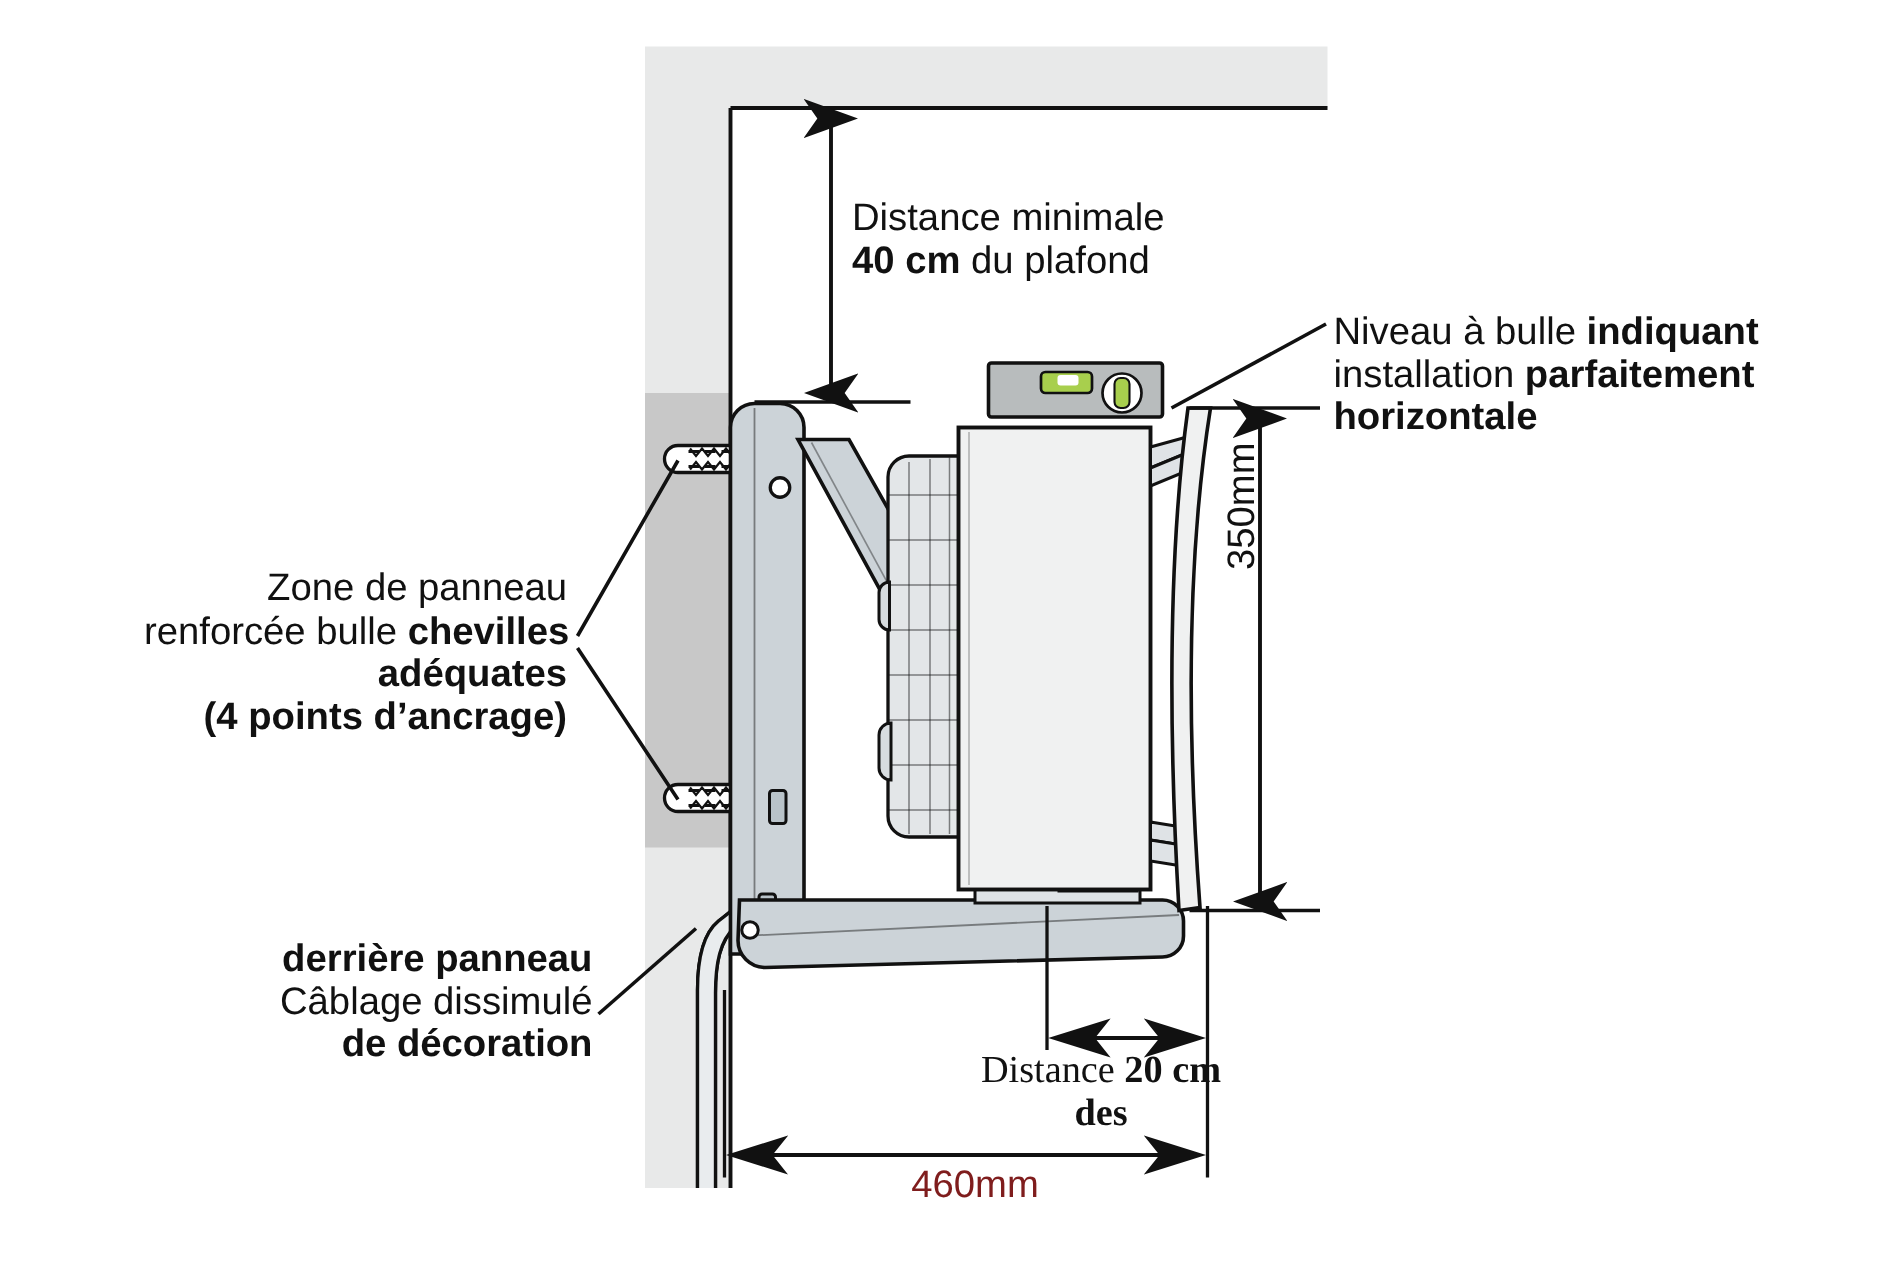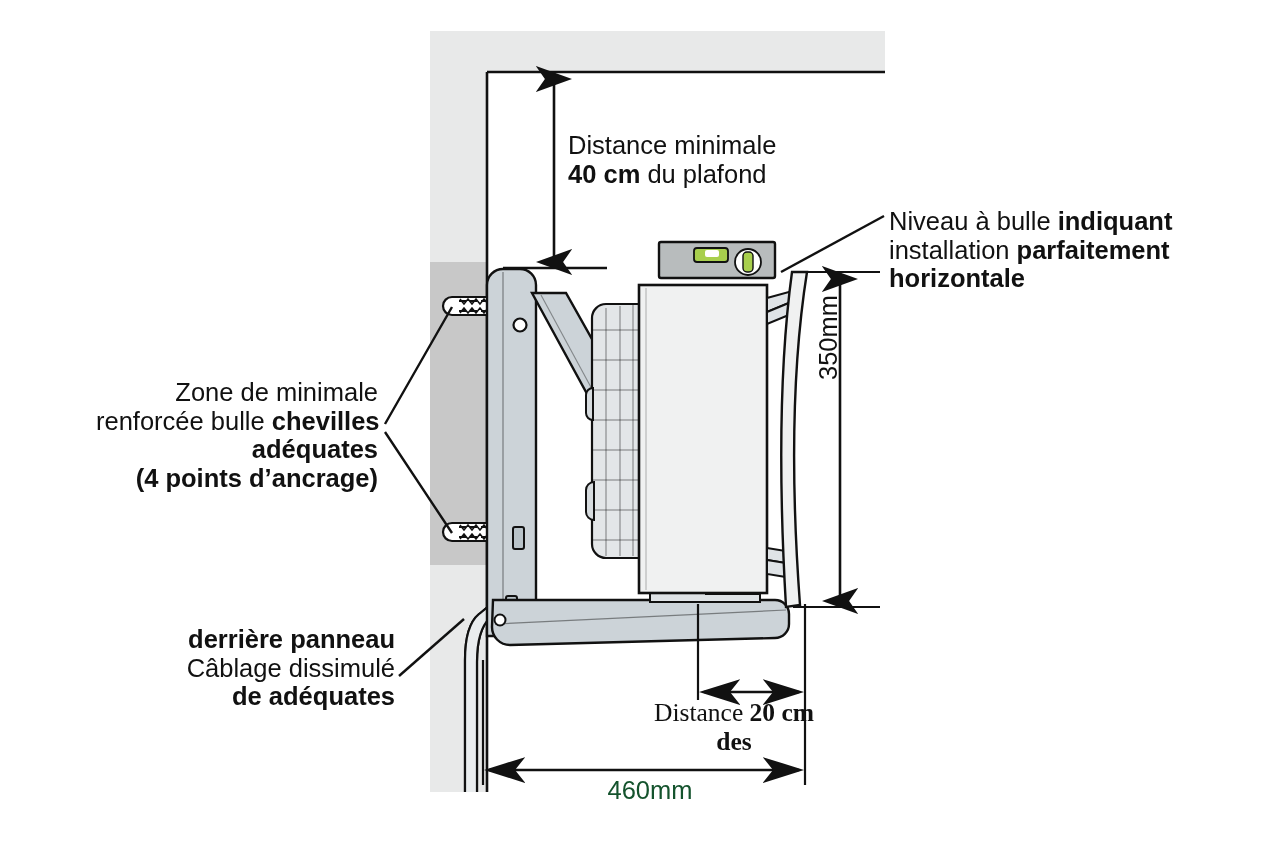--- a/index.html
+++ b/index.html
@@ -15,21 +15,21 @@
   .l-align{text-align:left;}
 
   #anno-ceiling{left:568px;top:131px;font-size:25.5px;text-align:left;}
   #anno-level{left:889px;top:207px;font-size:25.5px;text-align:left;}
   #anno-fixing{left:96px;top:378px;width:282px;font-size:25.5px;text-align:right;}
   #anno-cable{left:110px;top:625px;width:285px;font-size:25.5px;text-align:right;}
 
   #lbl-dist20{position:absolute;left:636px;top:699px;width:196px;font-size:25.5px;
               color:#111;line-height:1.12;text-align:center;font-family:Liberation Serif, serif;}
   #lbl-460{position:absolute;left:540px;top:776px;width:220px;font-size:25.5px;
-           color:#14532d;text-align:center;}
+           color:#7f1d1d;text-align:center;}
   #lbl-350{position:absolute;left:814px;top:380px;font-size:25.5px;color:#111;
            transform:rotate(-90deg);transform-origin:left top;white-space:nowrap;}
 </style>
 </head>
 <body>
 
 <div id="stage">
 
   <svg class="diagram" viewBox="0 0 1264 848">
     <defs>
@@ -173,30 +173,30 @@
     <span class="ln"><span class="b">40 cm</span><span> du plafond</span></span>
   </div>
 
   <div class="anno l-align" id="anno-level">
     <span class="ln"><span>Niveau à bulle </span><span class="b">indiquant</span></span>
     <span class="ln"><span>installation </span><span class="b">parfaitement</span></span>
     <span class="ln b">horizontale</span>
   </div>
 
   <div class="anno r-align" id="anno-fixing">
-    <span class="ln">Zone de minimale</span>
+    <span class="ln">Zone de panneau</span>
     <span class="ln"><span>renforcée bulle </span><span class="b">chevilles</span></span>
     <span class="ln b">adéquates</span>
     <span class="ln b">(4 points d’ancrage)</span>
   </div>
 
   <div class="anno r-align" id="anno-cable">
     <span class="ln b">derrière panneau</span>
     <span class="ln">Câblage dissimulé</span>
-    <span class="ln b">de adéquates</span>
+    <span class="ln b">de décoration</span>
   </div>
 
   <div id="lbl-dist20">
     <span class="ln">Distance</span>
     <span class="ln b">20 cm des</span>
   </div>
 
   <div id="lbl-460">460mm</div>
   <div id="lbl-350">350mm</div>
 

